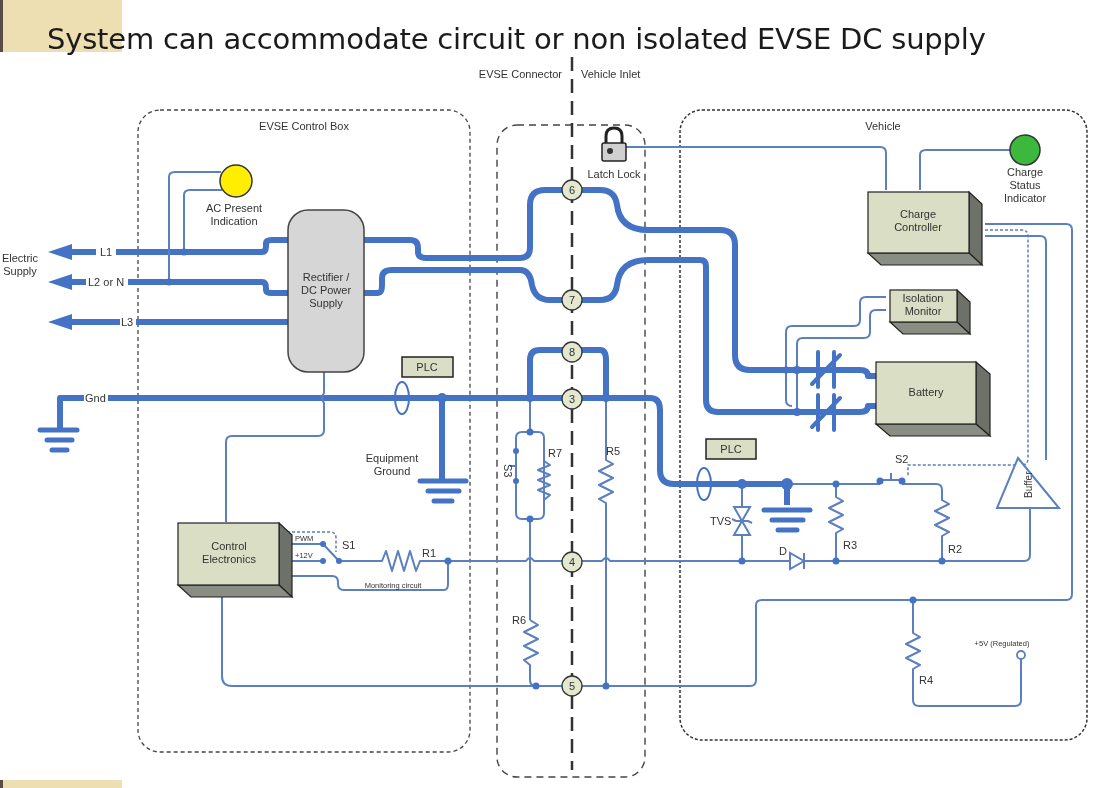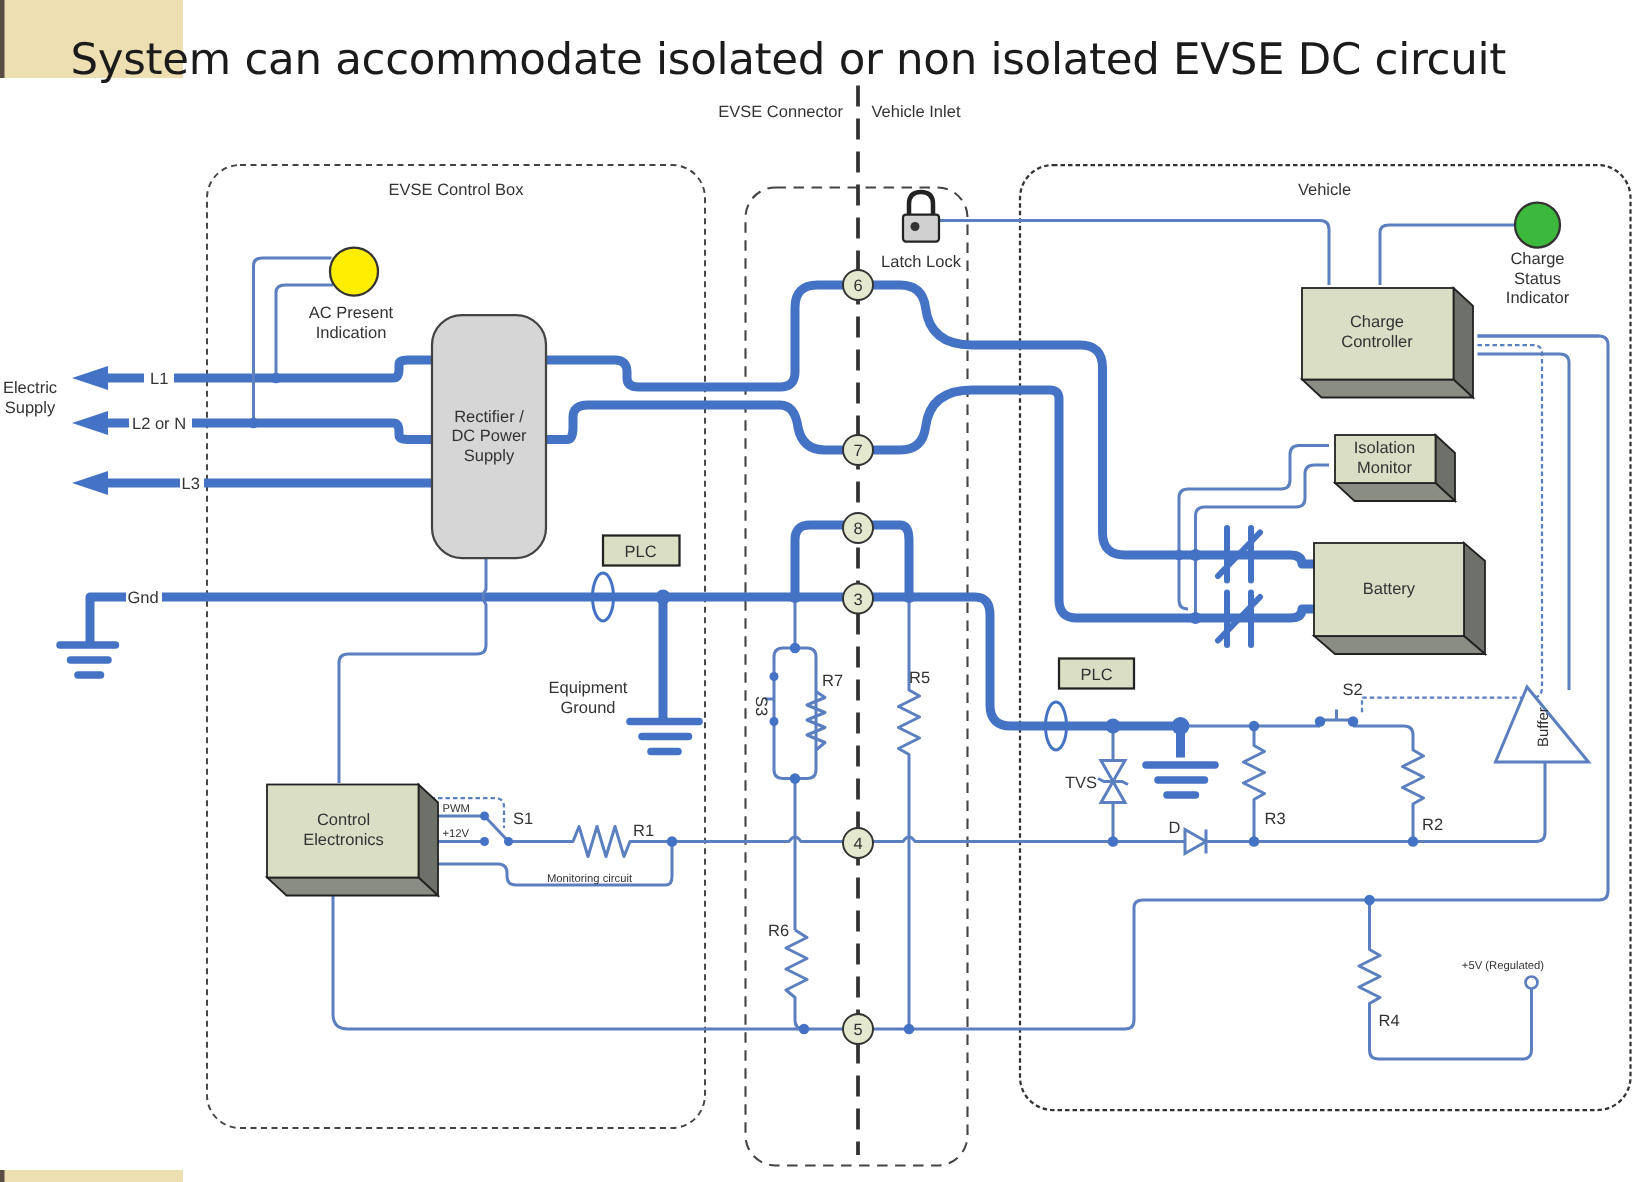--- a/index.html
+++ b/index.html
@@ -316,13 +316,13 @@
   <text x="710" y="525" font-size="11">TVS</text>
   <text x="779" y="555" font-size="11">D</text>
   <text x="843" y="549" font-size="11">R3</text>
   <text x="948" y="553" font-size="11">R2</text>
   <text x="895" y="463" font-size="11">S2</text>
   <text x="919" y="684" font-size="11">R4</text>
   <text x="1002" y="646" text-anchor="middle" font-size="7.5">+5V (Regulated)</text>
   <circle cx="1021" cy="655" r="4" fill="#fff" stroke="#5b7fbf" stroke-width="1.8"></circle>
 </svg>
 
-<div class="title">System can accommodate isolated or non isolated EVSE DC circuit</div>
+<div class="title">System can accommodate circuit or non isolated EVSE DC supply</div>
 
 </body></html>

